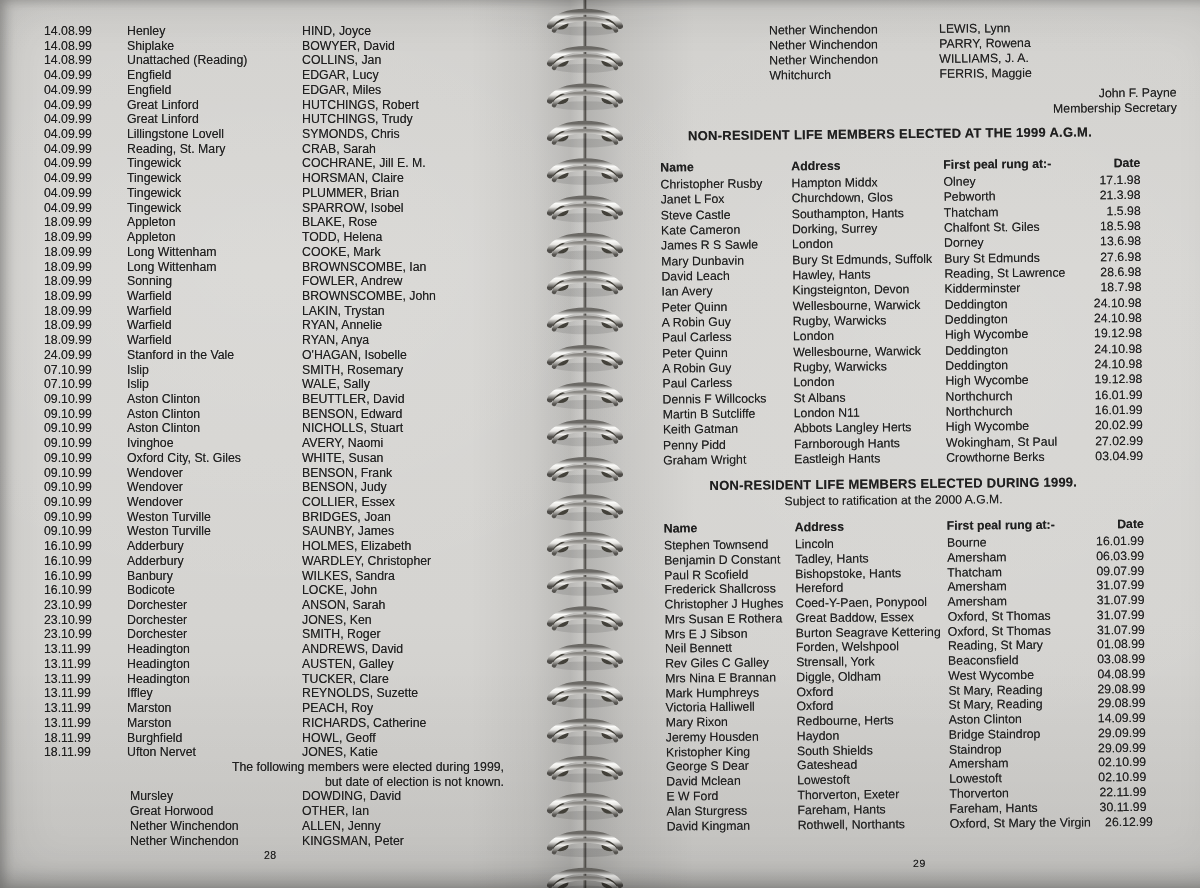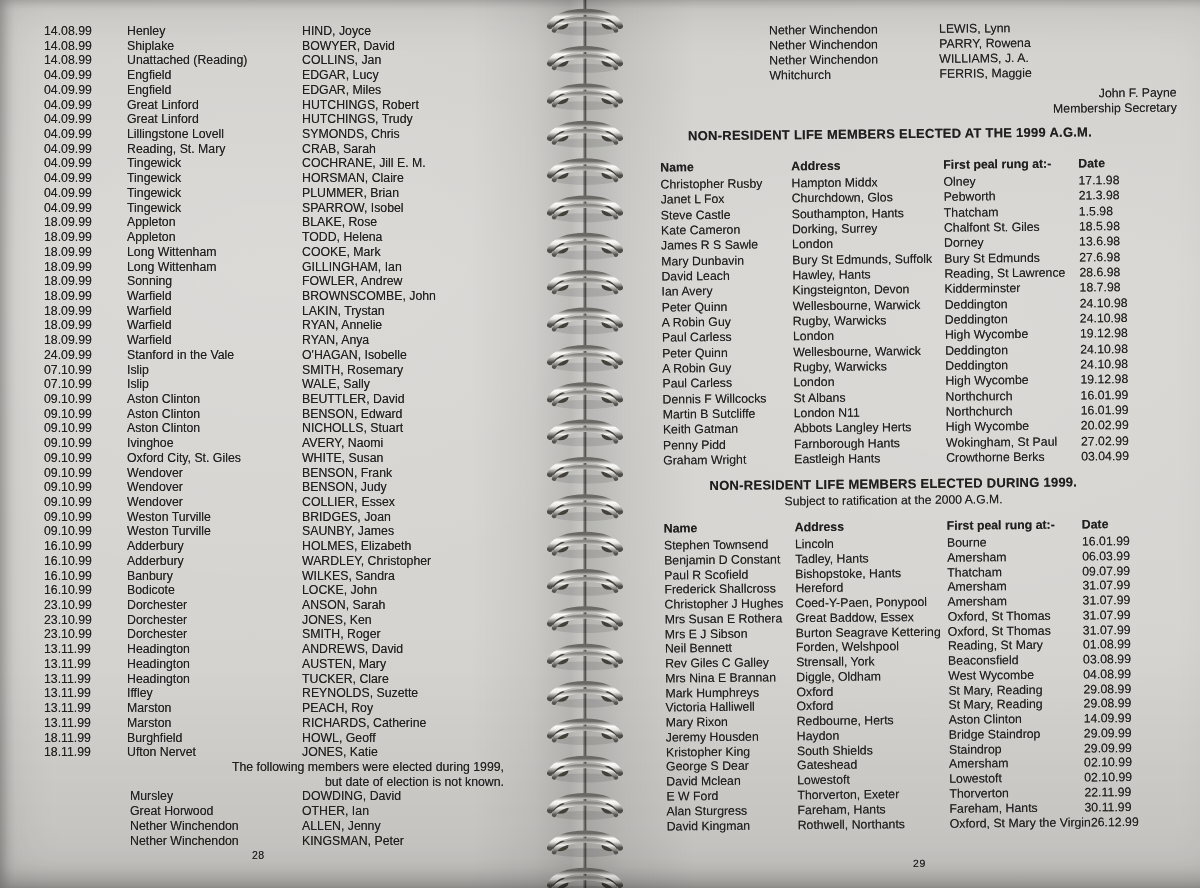--- a/index.html
+++ b/index.html
@@ -20,37 +20,37 @@
   .gutter-right{position:absolute;z-index:2;left:585px;top:0;width:110px;height:888px;pointer-events:none;
     background:linear-gradient(to right,rgba(0,0,0,.16),rgba(0,0,0,.07) 35%,rgba(0,0,0,0) 100%);}
 
   .txt{text-shadow:0 0 .5px rgba(35,35,35,.65);}
   
   .left-page{position:absolute;z-index:3;left:44px;top:24px;width:460px;font-size:12.3px;line-height:14.72px;white-space:nowrap;}
   .m-row{display:grid;grid-template-columns:83px 175px auto;height:14.72px;}
   .note-line{text-align:right;height:14.72px;}
   .u-row{display:grid;grid-template-columns:86px 172px auto;height:14.72px;}
   .pageno{position:absolute;z-index:3;font-size:10.5px;letter-spacing:.5px;}
-  .pageno.left{left:252px;top:849px;}
+  .pageno.left{left:264px;top:849px;}
   
   .right-page{position:absolute;z-index:3;left:663px;top:0;width:517px;height:888px;
     transform:rotate(-0.55deg);transform-origin:50% 50%;font-size:12.3px;white-space:nowrap;}
   .cont{position:absolute;left:0;top:22px;width:517px;line-height:15px;}
   .c-row{display:grid;grid-template-columns:110px 170px auto;height:15px;}
   .signature{position:absolute;left:0;top:88px;width:517px;text-align:right;line-height:14.5px;}
   .sec-heading{position:absolute;left:0;width:460px;text-align:center;font-weight:bold;
     font-size:13px;letter-spacing:.25px;line-height:15px;}
   .h1{top:126px;} .h2{top:476px;}
   .sub-heading{position:absolute;left:0;top:493px;width:460px;text-align:center;font-size:12.2px;line-height:14px;}
   .ptable{position:absolute;left:0;width:480px;}
   .t1{top:158px;} .t2{top:519px;}
   .t-head{display:grid;grid-template-columns:131px 152px 1fr 62px;font-weight:bold;height:17px;line-height:15px;}
   .t1 .t-row{display:grid;grid-template-columns:131px 152px 1fr 62px;height:15.33px;line-height:15.33px;}
   .t2 .t-row{display:grid;grid-template-columns:131px 152px 1fr 62px;height:14.78px;line-height:14.78px;}
-  .c-date{text-align:left;}
+  .c-date{text-align:right;}
   .pageno.right{position:absolute;left:232px;top:857px;margin-left:14px;}
   
   .binding{position:absolute;z-index:4;left:0;top:0;pointer-events:none;}
 </style>
 </head>
 <body>
 
 <div class="photo">
   <div class="sheen"></div>
   <div class="gutter-left"></div>
@@ -151,21 +151,21 @@
 
         <div class="m-row">
           <span>18.09.99</span>
           <span>Long Wittenham</span>
           <span>COOKE, Mark</span>
         </div>
 
         <div class="m-row">
           <span>18.09.99</span>
           <span>Long Wittenham</span>
-          <span>GILLINGHAM, Ian</span>
+          <span>BROWNSCOMBE, Ian</span>
         </div>
 
         <div class="m-row">
           <span>18.09.99</span>
           <span>Sonning</span>
           <span>FOWLER, Andrew</span>
         </div>
 
         <div class="m-row">
           <span>18.09.99</span>
@@ -313,21 +313,21 @@
 
         <div class="m-row">
           <span>13.11.99</span>
           <span>Headington</span>
           <span>ANDREWS, David</span>
         </div>
 
         <div class="m-row">
           <span>13.11.99</span>
           <span>Headington</span>
-          <span>AUSTEN, Mary</span>
+          <span>AUSTEN, Galley</span>
         </div>
 
         <div class="m-row">
           <span>13.11.99</span>
           <span>Headington</span>
           <span>TUCKER, Clare</span>
         </div>
 
         <div class="m-row">
           <span>13.11.99</span>

